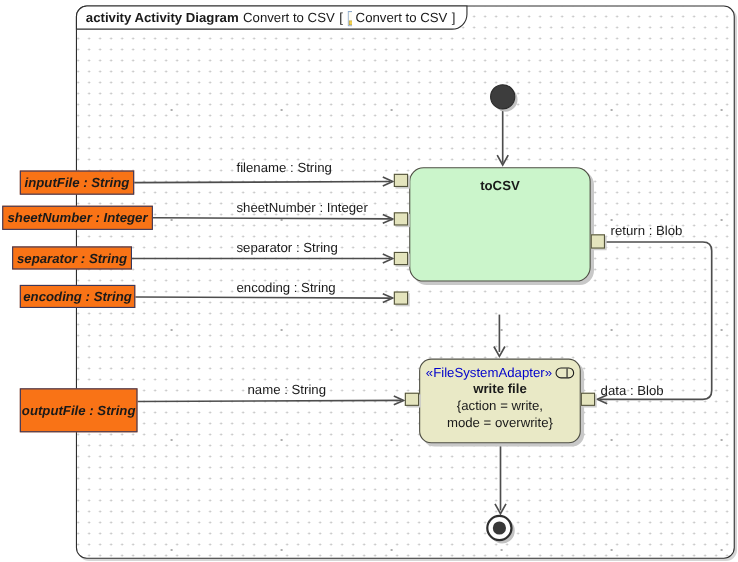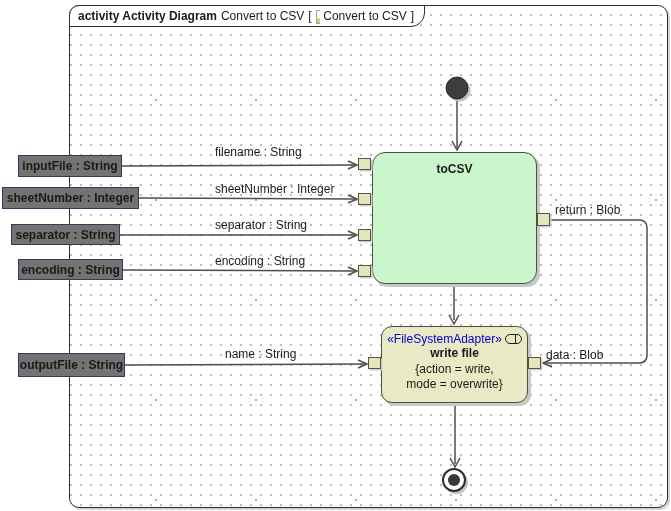--- a/index.html
+++ b/index.html
@@ -19,29 +19,29 @@
   
   #title-tab{position:absolute;left:69px;top:5px;width:356px;height:22px;background:#ffffff;
              border:1.6px solid #2e2e2e;border-radius:10px 0 14px 0;
              display:flex;align-items:center;padding:0 10px 0 8px;box-sizing:border-box;
              white-space:nowrap;}
   #title-tab .bold{font-weight:bold;}
   #title-tab .seg{margin-left:4px;}
   #title-tab svg{margin:0 3px 0 4px;display:block;}
 
   
-  .pbox{position:absolute;background:#737373;border:1.4px solid #38385e;
+  .pbox{position:absolute;background:#f97316;border:1.4px solid #38385e;
         display:flex;align-items:center;justify-content:center;
-        font-weight:bold;box-sizing:border-box;white-space:nowrap;}
+        font-weight:bold;box-sizing:border-box;white-space:nowrap;font-style:italic;}
 
   
   .action{position:absolute;box-sizing:border-box;border:1.5px solid #4e4e44;
           box-shadow:3px 3px 0 #c8c8c8;display:flex;flex-direction:column;
           align-items:center;text-align:center;}
-  #tocsv{left:372px;top:152px;width:165px;height:132px;background:#cbf5cb;
+  #tocsv{left:372px;top:152px;width:165px;height:104px;background:#cbf5cb;
          border-radius:13px;padding-top:9px;}
   #write-file{left:381px;top:326px;width:147px;height:77px;background:#e9e9c6;
               border-radius:11px;padding-top:5px;}
   .action .name{font-weight:bold;}
   .stereo-row{display:flex;align-items:center;gap:3px;color:#0000cc;}
   .toggle-icon{display:inline-block;width:15px;height:8px;border:1.3px solid #1c1c1c;
                border-radius:5px;position:relative;background:#e9e9c6;}
   .toggle-bar{position:absolute;left:62%;top:0;width:1.3px;height:100%;background:#1c1c1c;}
   .constraint{line-height:15px;margin-top:2px;}
 
@@ -115,21 +115,21 @@
   </div>
   <div class="pbox" style="left:2px;top:187px;width:137px;height:22px;">
     <span>sheetNumber : Integer</span>
   </div>
   <div class="pbox" style="left:11px;top:224px;width:109px;height:21px;">
     <span>separator : String</span>
   </div>
   <div class="pbox" style="left:18px;top:259px;width:105px;height:21px;">
     <span>encoding : String</span>
   </div>
-  <div class="pbox" style="left:18px;top:353px;width:107px;height:24px;">
+  <div class="pbox" style="left:18px;top:353px;width:107px;height:40px;">
     <span>outputFile : String</span>
   </div>
 
   <div class="action" id="tocsv">
     <div class="name">toCSV</div>
   </div>
 
   <div class="pin" style="left:358px;top:158px;"></div>
   <div class="pin" style="left:358px;top:193px;"></div>
   <div class="pin" style="left:358px;top:229px;"></div>

